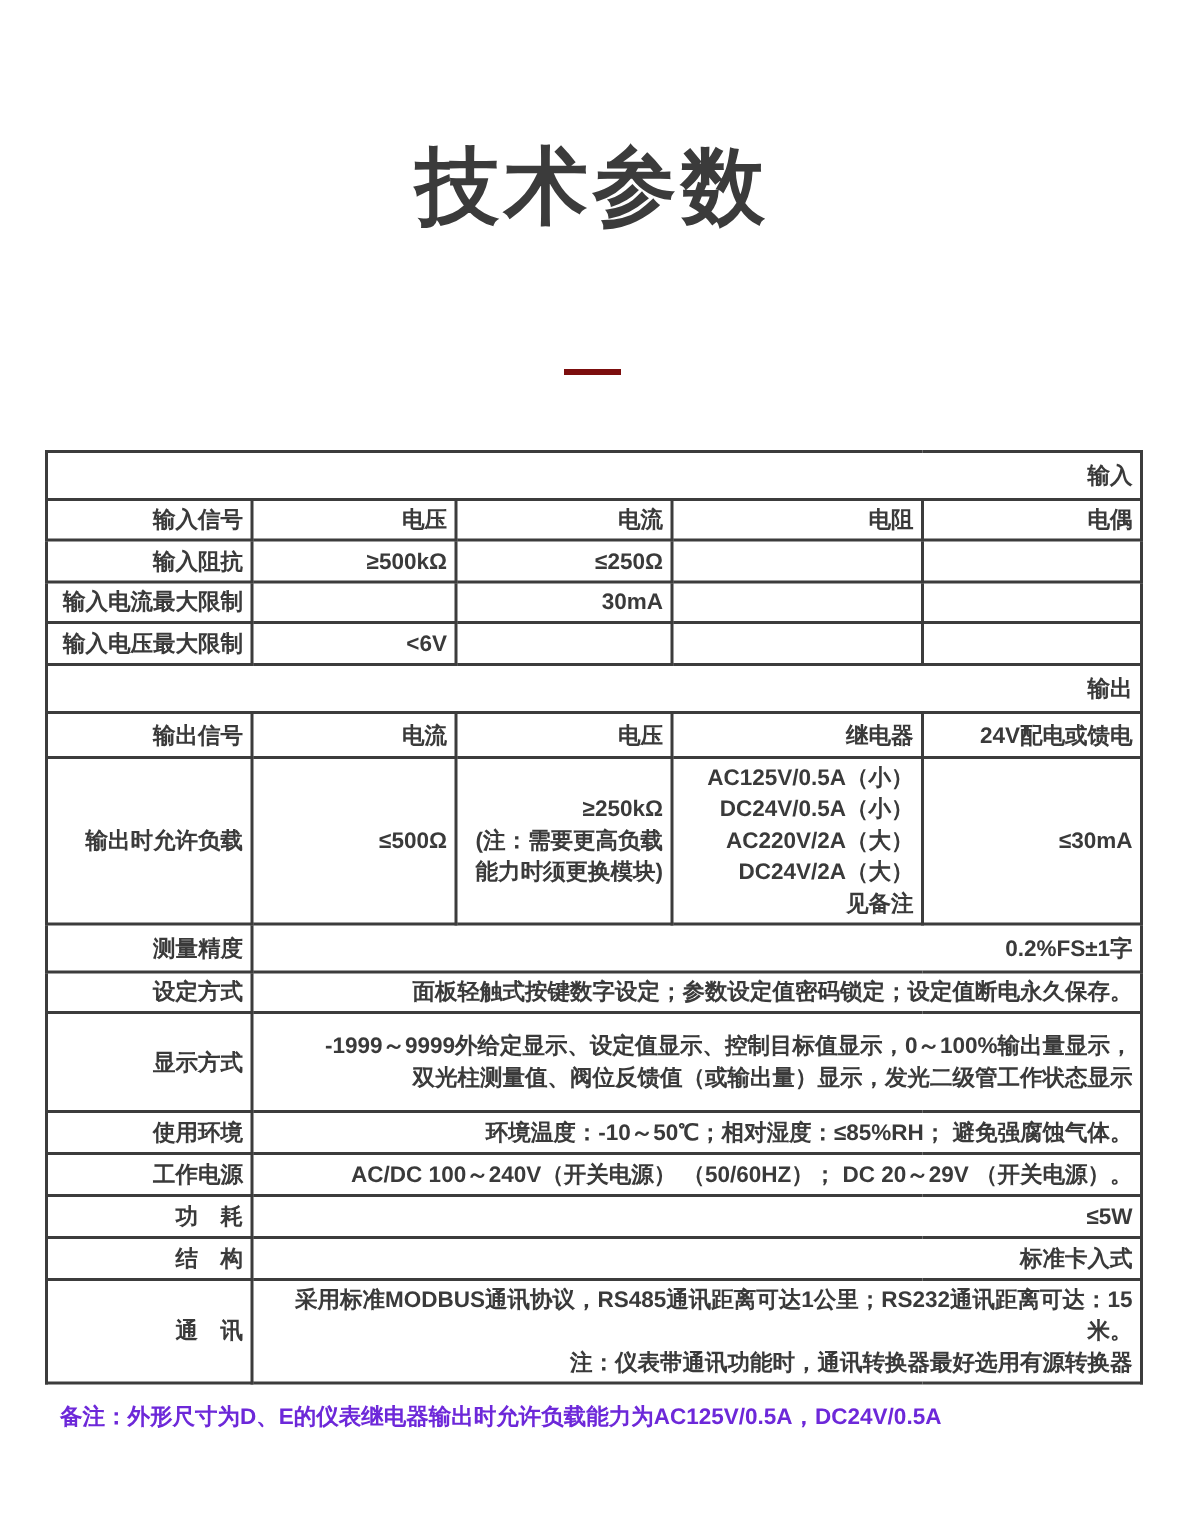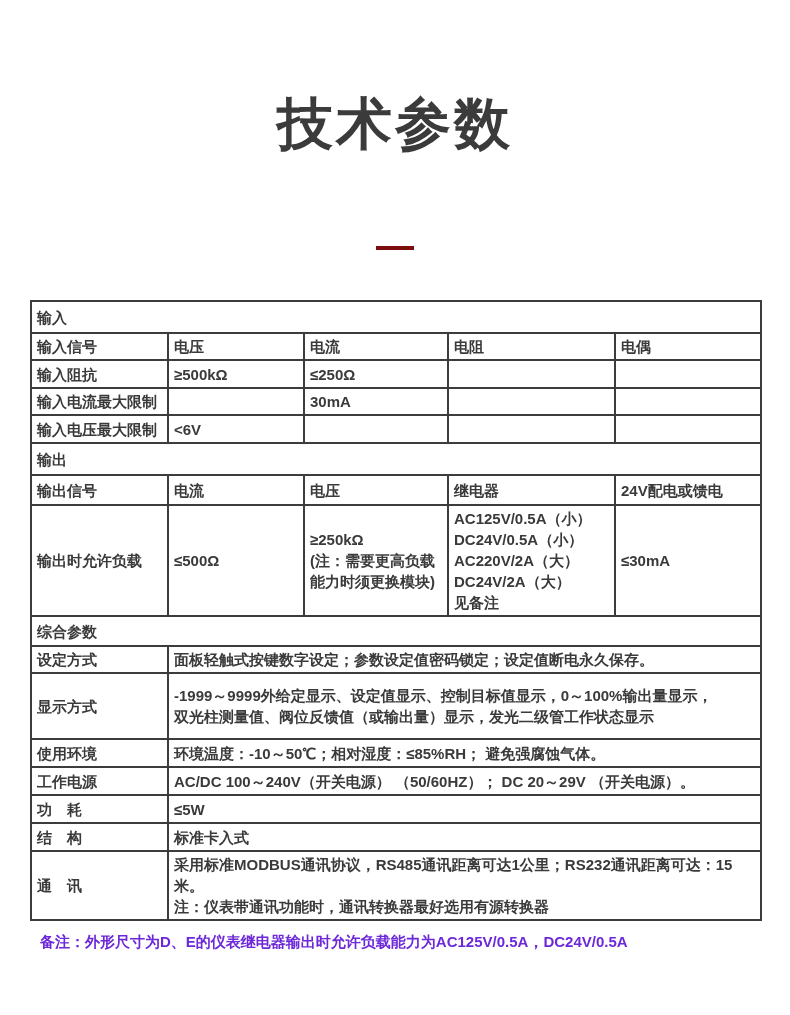--- a/index.html
+++ b/index.html
@@ -32,21 +32,21 @@
   table.spec {
     border-collapse: collapse;
     table-layout: fixed;
     width: 730px;
     margin: 50px 0 0 30px;
   }
   table.spec td {
     border: 2px solid #3c3c3c;
     font-size: 15px;
     font-weight: bold;
-    text-align: left;
+    text-align: right;
     vertical-align: middle;
     padding: 2px 5px;
     line-height: 1.4;
     word-break: break-all;
   }
   td.sec {
     font-size: 17px;
     text-align: left;
     padding-left: 8px;
   }
@@ -134,22 +134,23 @@
 (注：需要更高负载
 能力时须更换模块)</td>
       <td class="pre relay">AC125V/0.5A（小）
 DC24V/0.5A（小）
 AC220V/2A（大）
 DC24V/2A（大）
 见备注</td>
       <td>≤30mA</td>
     </tr>
 
-    <tr style="height:30px">
-      <td class="sec" colspan="5">综合参数</td>
+    <tr style="height:32px">
+      <td>测量精度</td>
+      <td class="val" colspan="4">0.2%FS±1字</td>
     </tr>
     <tr style="height:24px">
       <td>设定方式</td>
       <td class="val" colspan="4">面板轻触式按键数字设定；参数设定值密码锁定；设定值断电永久保存。</td>
     </tr>
     <tr style="height:66px">
       <td>显示方式</td>
       <td class="val pre" colspan="4">-1999～9999外给定显示、设定值显示、控制目标值显示，0～100%输出量显示，
 双光柱测量值、阀位反馈值（或输出量）显示，发光二级管工作状态显示</td>
     </tr>

